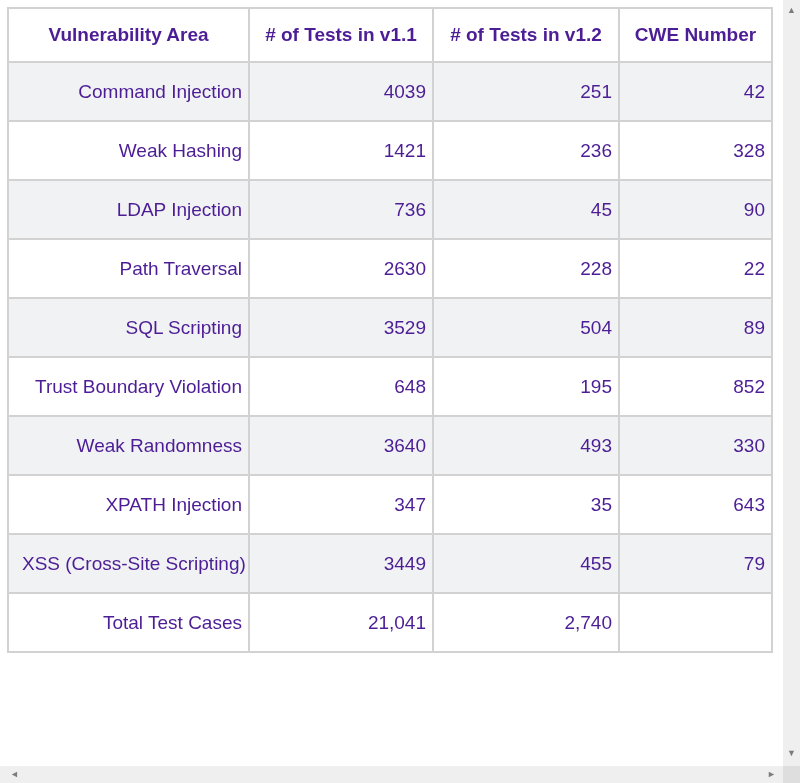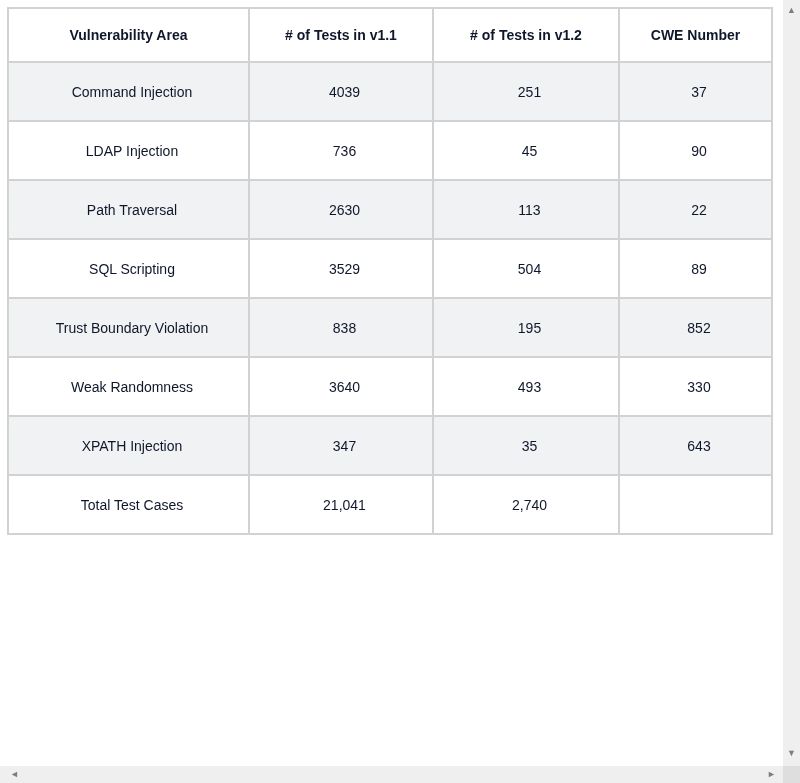--- a/index.html
+++ b/index.html
@@ -23,35 +23,35 @@
   }
   table.vuln-table {
     border-collapse: collapse;
     table-layout: fixed;
     width: 764px;
     border: 2px solid #c9c9c9;
   }
   table.vuln-table th,
   table.vuln-table td {
     border: 2px solid #d2d2d2;
-    font-size: 14px;
-    color: #0f172a;
+    font-size: 19px;
+    color: #4c1d95;
     overflow: hidden;
     white-space: nowrap;
   }
   table.vuln-table th {
     height: 52px;
     text-align: center;
     font-weight: 700;
     background: #ffffff;
     padding: 0 4px;
   }
   table.vuln-table td {
     height: 57px;
-    text-align: center;
+    text-align: right;
     padding: 0 6px 0 13px;
     background: #ffffff;
     font-weight: 400;
     margin-left: 36px;
   }
   tbody tr:nth-child(odd) td {
     background: #f0f2f4;
   }
   tbody tr.total td {
     background: #ffffff;
@@ -116,57 +116,69 @@
           <th># of Tests in v1.1</th>
           <th># of Tests in v1.2</th>
           <th>CWE Number</th>
         </tr>
       </thead>
       <tbody>
           <tr>
       <td>Command Injection</td>
       <td>4039</td>
       <td>251</td>
-      <td>37</td>
+      <td>42</td>
+    </tr>
+          <tr>
+      <td>Weak Hashing</td>
+      <td>1421</td>
+      <td>236</td>
+      <td>328</td>
     </tr>
           <tr>
       <td>LDAP Injection</td>
       <td>736</td>
       <td>45</td>
       <td>90</td>
     </tr>
           <tr>
       <td>Path Traversal</td>
       <td>2630</td>
-      <td>113</td>
+      <td>228</td>
       <td>22</td>
     </tr>
           <tr>
       <td>SQL Scripting</td>
       <td>3529</td>
       <td>504</td>
       <td>89</td>
     </tr>
           <tr>
       <td>Trust Boundary Violation</td>
-      <td>838</td>
+      <td>648</td>
       <td>195</td>
       <td>852</td>
     </tr>
           <tr>
       <td>Weak Randomness</td>
       <td>3640</td>
       <td>493</td>
       <td>330</td>
     </tr>
           <tr>
       <td>XPATH Injection</td>
       <td>347</td>
       <td>35</td>
       <td>643</td>
+    </tr>
+          <tr>
+      <td>XSS (Cross-Site Scripting)</td>
+      <td>3449</td>
+      <td>455</td>
+      <td>79</td>
     </tr>
           <tr class="total">
       <td>Total Test Cases</td>
       <td>21,041</td>
       <td>2,740</td>
       <td></td>
     </tr>
         </tbody>
     </table>
   </div>

